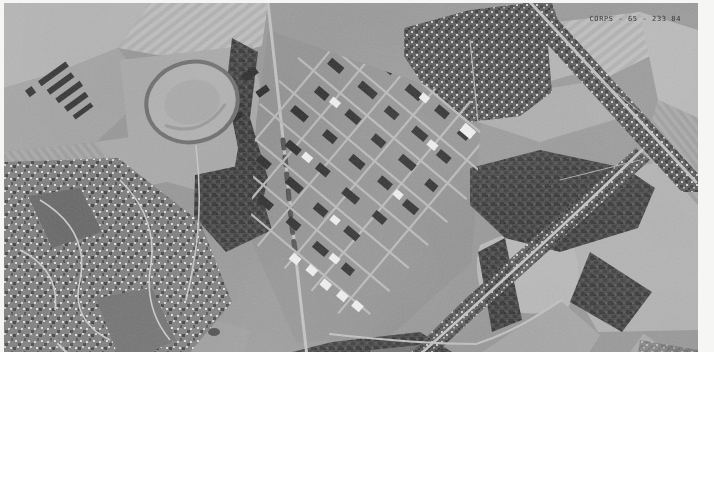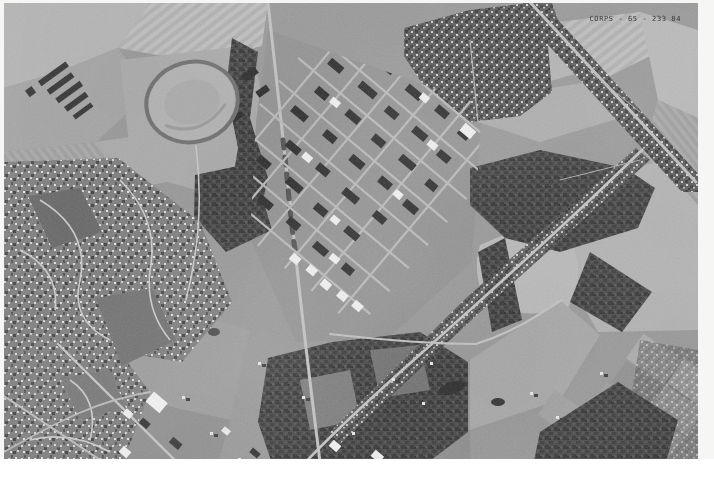--- a/index.html
+++ b/index.html
@@ -1,16 +1,16 @@
 <!DOCTYPE html>
 <html><head>
 <meta charset="utf-8">
 <style>
   html,body{margin:0;padding:0;background:#ffffff;}
-  .stage{width:714px;height:459px;background:#f6f6f4;position:relative;overflow:hidden;
+  .stage{width:714px;height:352px;background:#f6f6f4;position:relative;overflow:hidden;
          font-family:"DejaVu Sans",sans-serif;}
   svg{display:block;}
   .photo-id{font-family:"DejaVu Sans Mono",monospace;font-size:7px;letter-spacing:.6px;
             fill:#262626;opacity:.88;}
 </style>
 </head>
 <body>
 
 <div class="stage">
 <svg width="714" height="500" viewBox="0 0 714 500">

